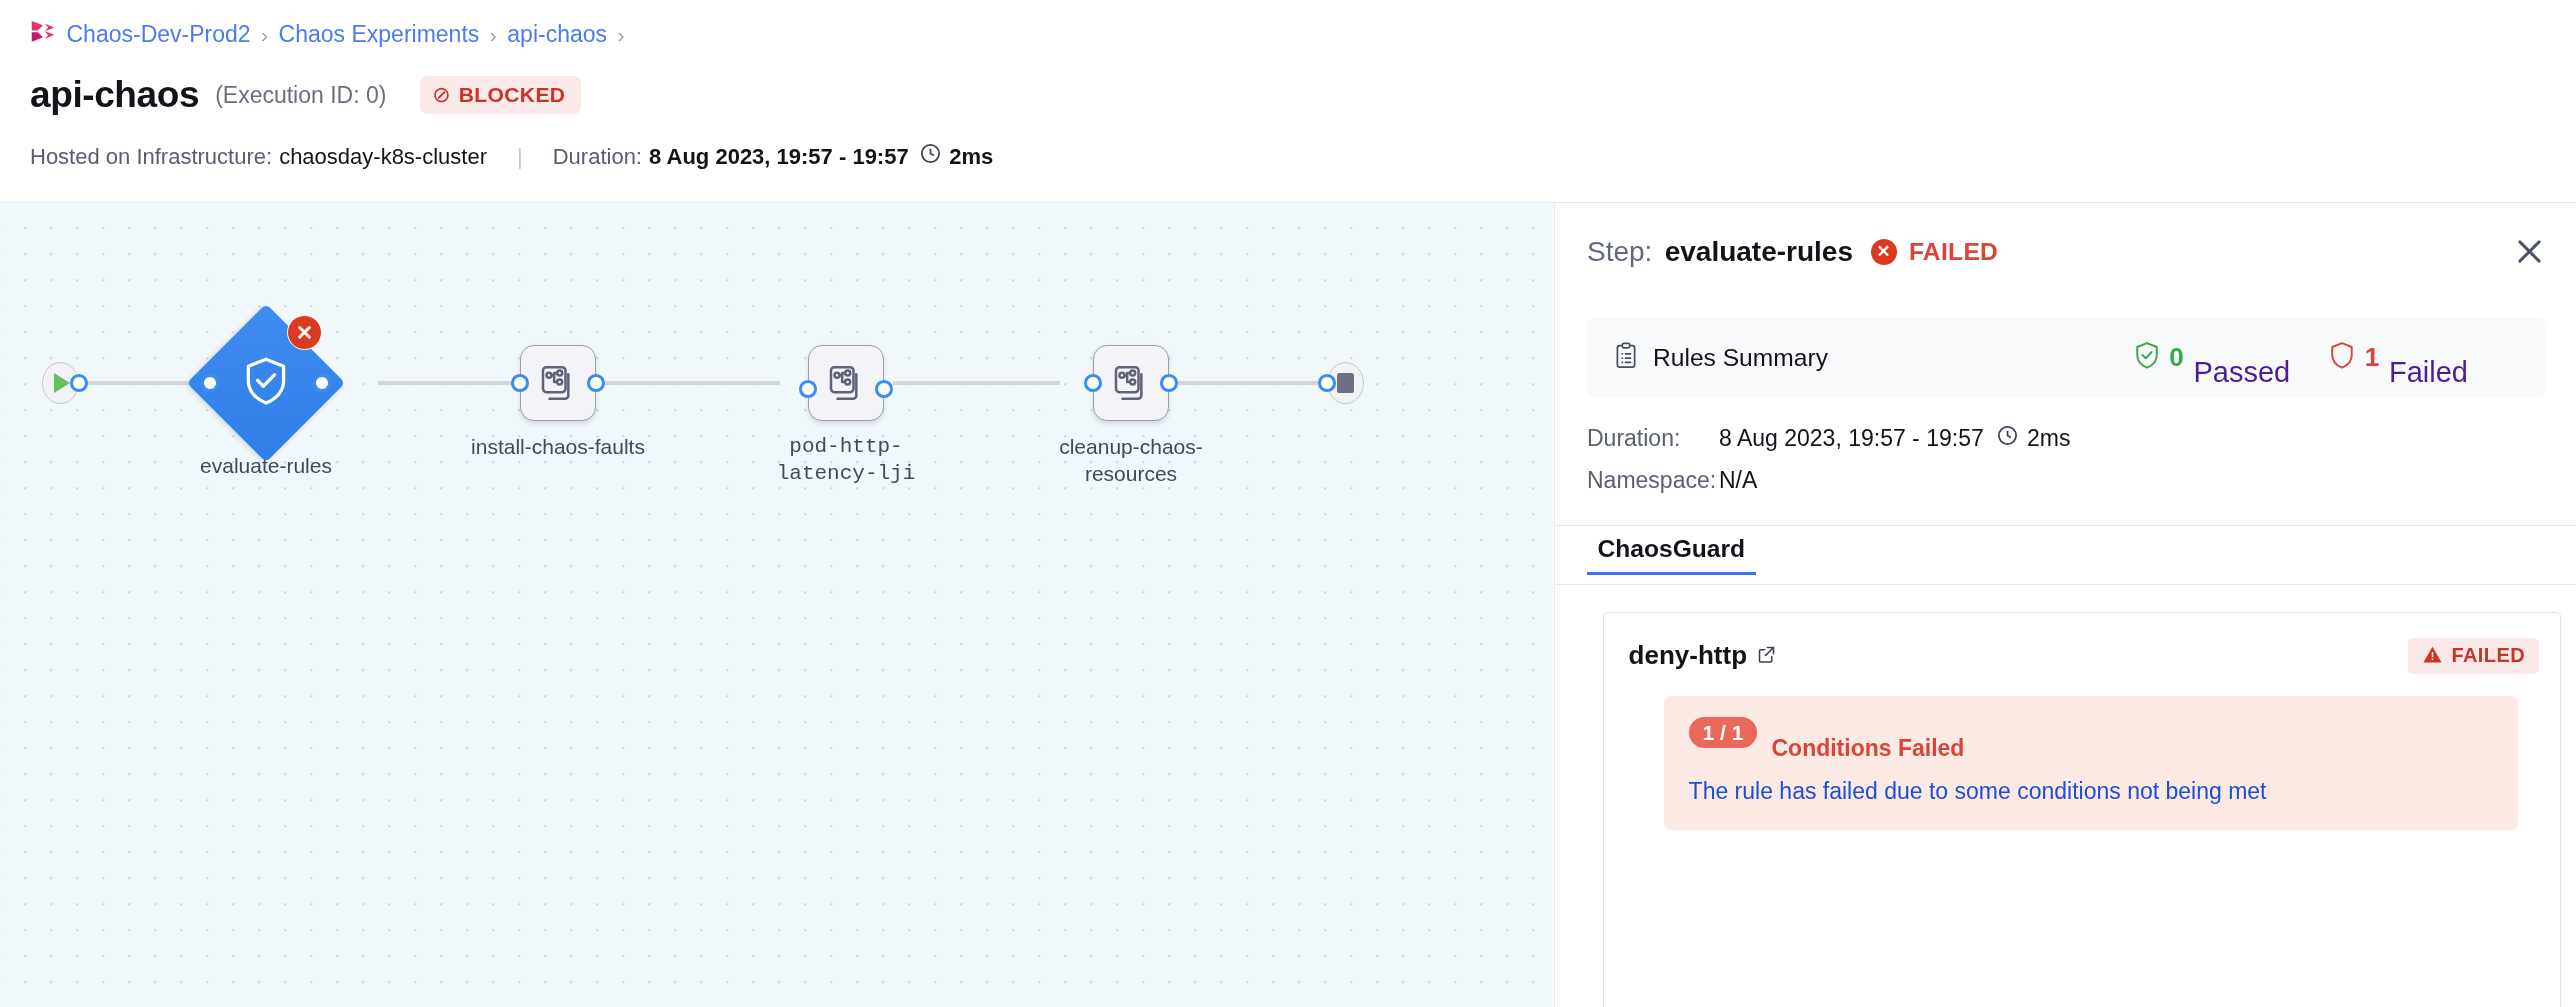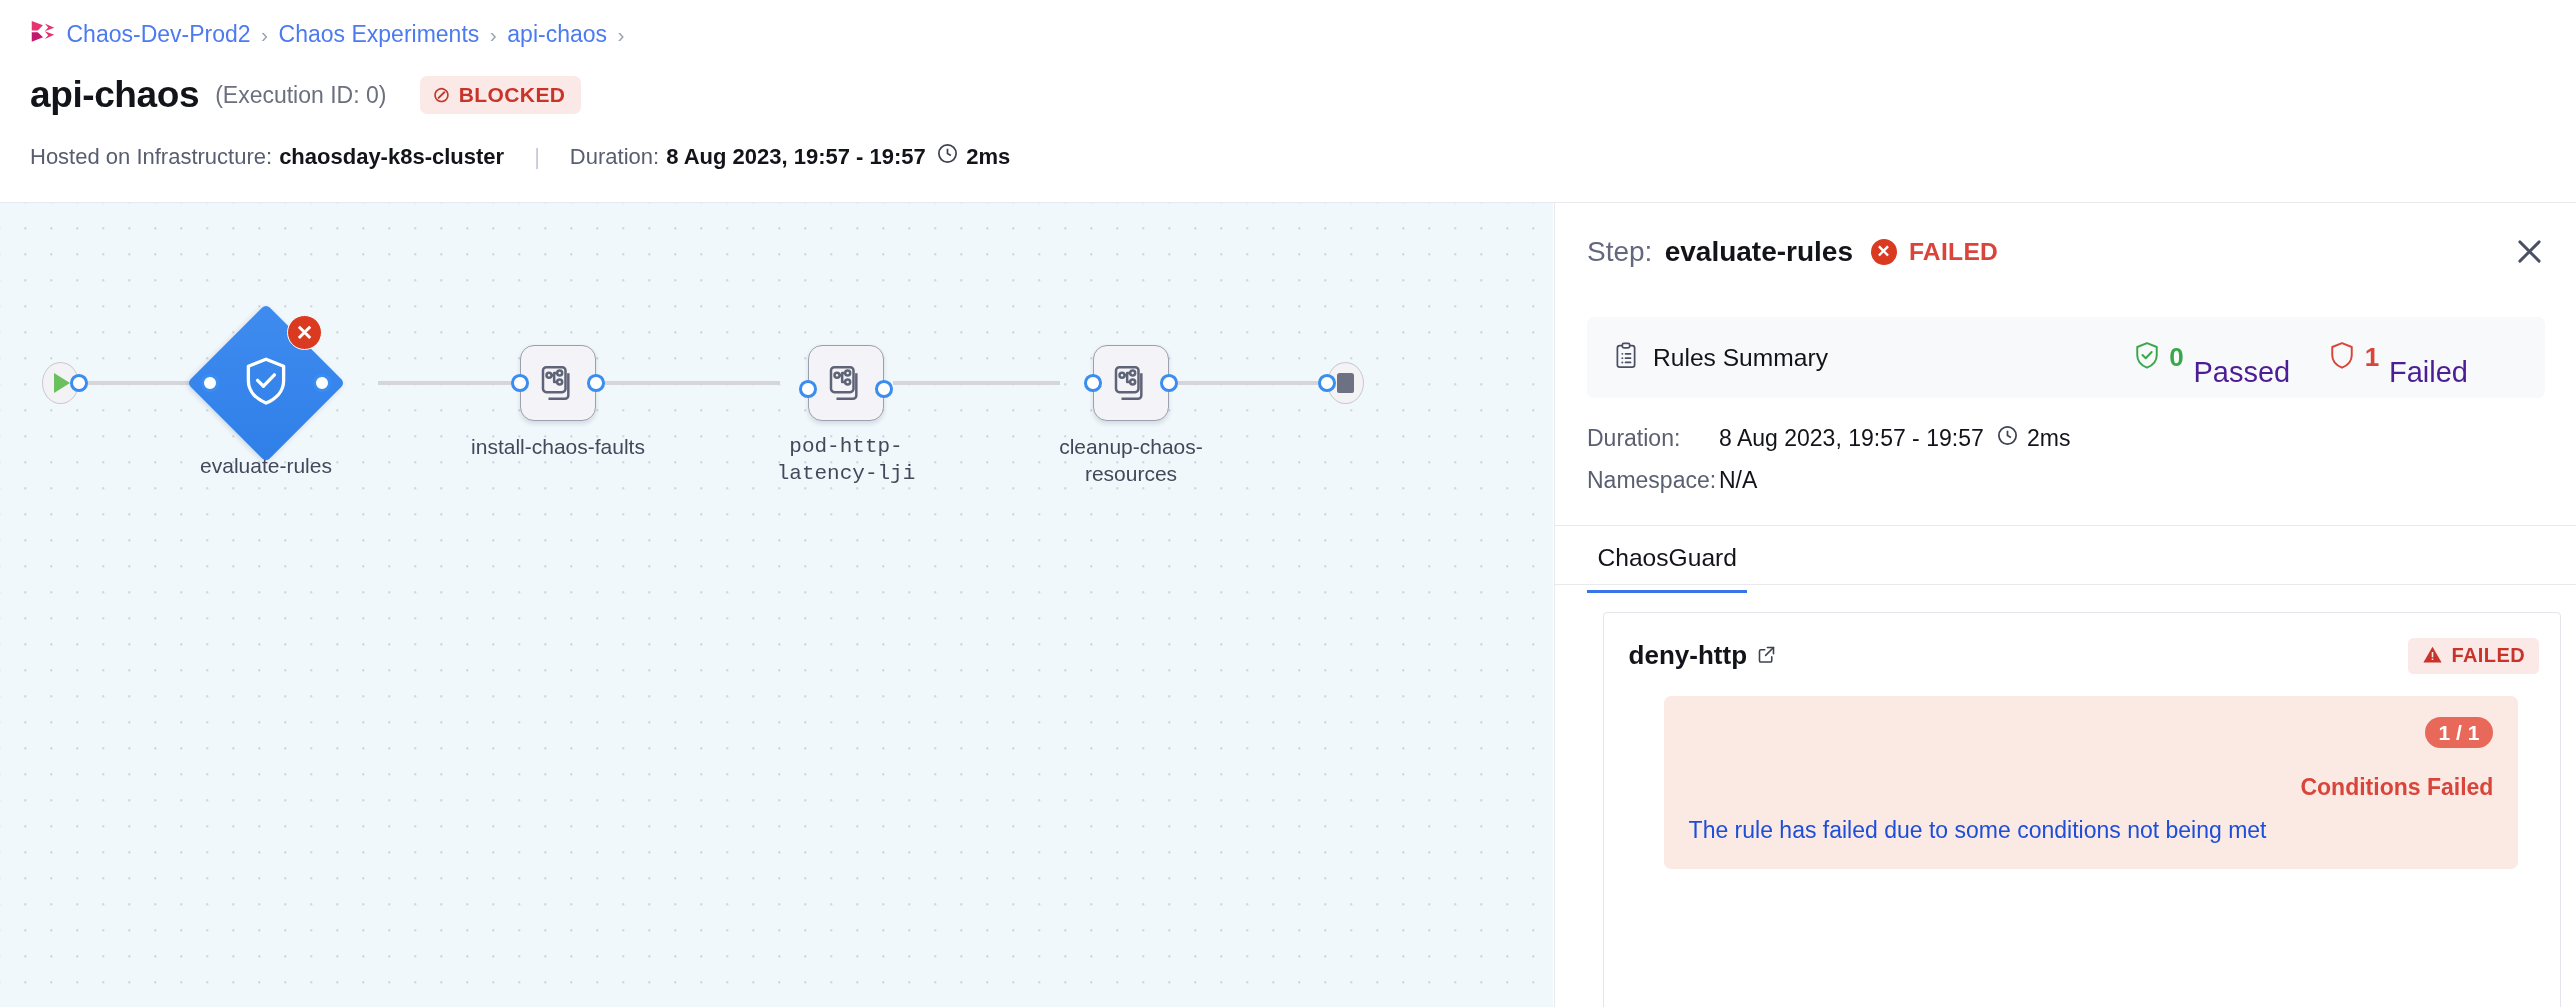--- a/index.html
+++ b/index.html
@@ -37,21 +37,21 @@
     padding:7px 16px 7px 12.3px; margin-left:17.6px;
   }
   .blocked-badge .bx { font-size:22px; color:#c0392b; line-height:1; }
   .blocked-badge .bt { font-size:21px; font-weight:700; color:#c9342a; letter-spacing:0.4px; }
 
   .meta-row {
     position:absolute; left:30px; top:142px;
     display:flex; align-items:center; font-size:22px; color:#585e6f;
   }
   .meta-label { color:#585e6f; }
-  .meta-strong { color:#13141a; font-weight:700; margin-left:7px; }
+  .meta-strong { color:#13141a; font-weight:400; margin-left:7px; }
   .meta-div { color:#c7cbd6; margin:0 30px; }
   .meta-time { color:#13141a; font-weight:700; margin-left:7px; }
   .clock-ico { display:inline-block; margin:0 7px 0 10.5px; vertical-align:-2.6px; }
 
   
   .score-card {
     position:absolute; right:21px; top:21px; width:313px; height:149px;
     background:#fbeae8; border-radius:10.5px; overflow:hidden;
   }
   .score-title {
@@ -177,22 +177,22 @@
   .kv-val { color:#13141a; display:flex; align-items:center; }
   .kv-val .strongtime { font-weight:400; color:#13141a; }
 
   .panel-sep {
     position:absolute; left:0; top:322px; width:100%; height:0.9px; background:#e8e8ed;
   }
 
   .tabs { position:absolute; left:32px; top:322px; height:62px; display:flex; }
   .tab {
     display:flex;align-items:center; padding:0 10.5px;
-    font-size:24.6px; font-weight:400; color:#13141a;
-    border-bottom:3.5px solid #3b73e8; height:68px;
+    font-size:24.6px; font-weight:700; color:#13141a;
+    border-bottom:3.5px solid #3b73e8; height:50px;
     cursor:pointer;
   }
   .tabs-underline {
     position:absolute; left:0; top:381px; width:100%; height:0.9px; background:#e8e8ed;
   }
 
   .rule-card {
     position:absolute; left:48px; top:409px; width:958px; height:458px;
     background:#ffffff; border:0.9px solid #e4e6ec; border-radius:4px;
   }
@@ -205,21 +205,21 @@
   .rule-status {
     margin-left:auto; display:flex; align-items:center; gap:8.8px;
     background:#fbe9e7; border-radius:5.3px; padding:6.2px 14px;
   }
   .rule-status .rt { color:#c9342a; font-size:20px; font-weight:700; letter-spacing:0.4px; }
 
   .cond-box {
     position:absolute; left:60px; top:83px; right:42px;
     background:#fbe9e4; border-radius:7px; padding:21px 24.6px 24.6px 24.6px;
   }
-  .cond-top { display:flex; align-items:flex-end; gap:8px;flex-direction:column; }
+  .cond-top { display:flex; align-items:flex-start; gap:14px; }
   .cond-pill {
     background:#e8695a; color:#fff; border-radius:17.6px;
     padding:3.5px 14px; font-size:21px; font-weight:700;
   }
   .cond-title { color:#d9453a; font-size:23px; font-weight:600;margin-top:18px; }
   .cond-desc { margin-top:16px; font-size:23px; color:#1d4ed8; }
 
   .view-cond {
     position:absolute; left:24.6px; bottom:19.3px;
     display:flex; align-items:center; gap:12.3px; cursor:pointer;

